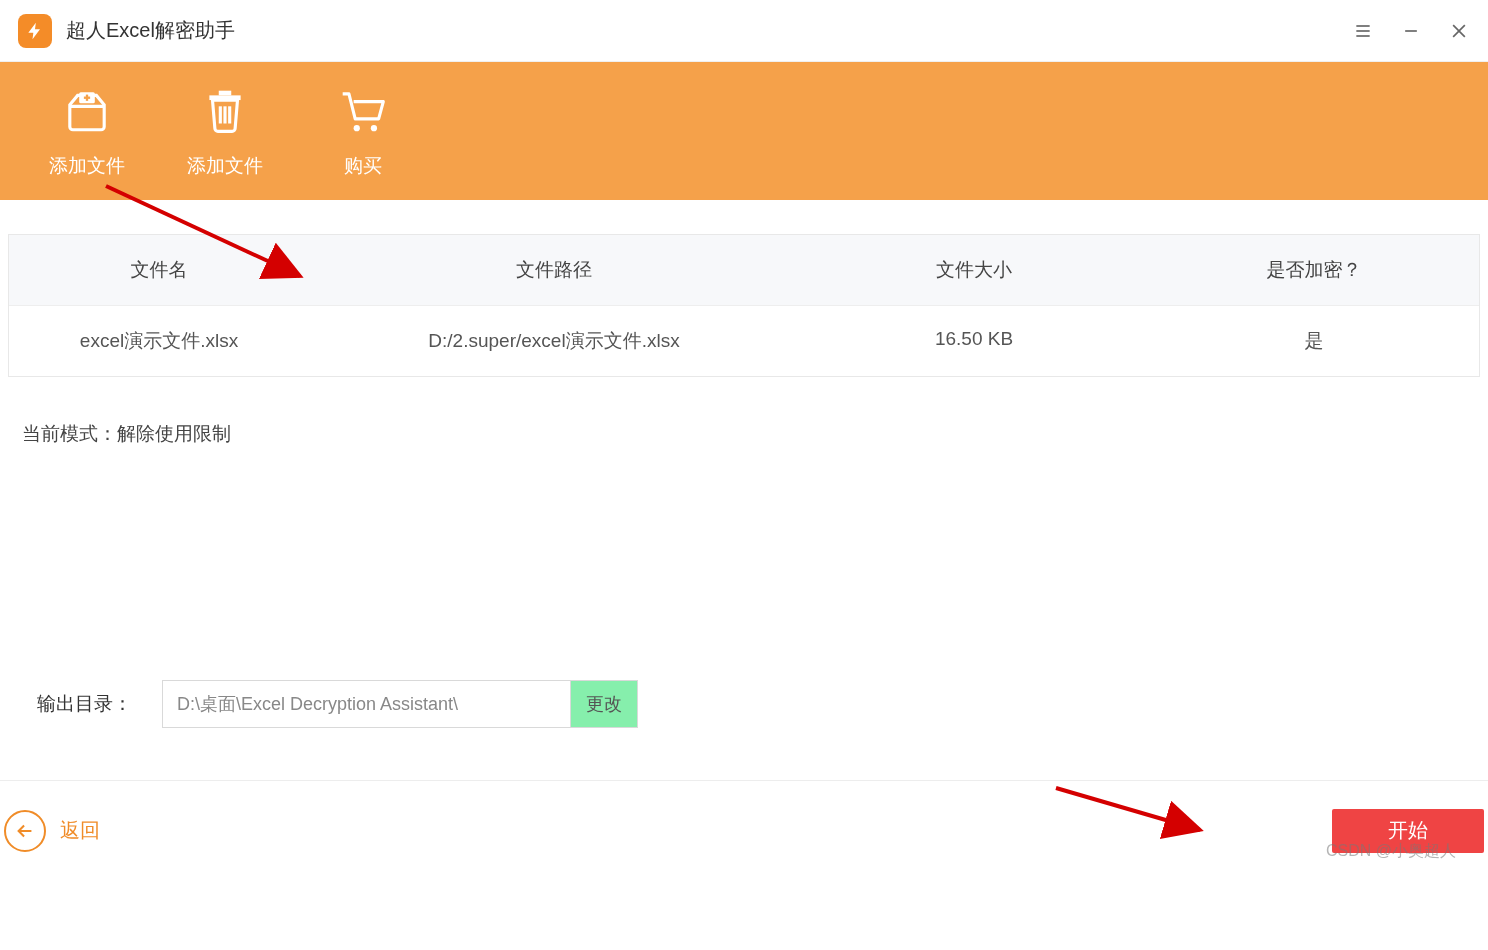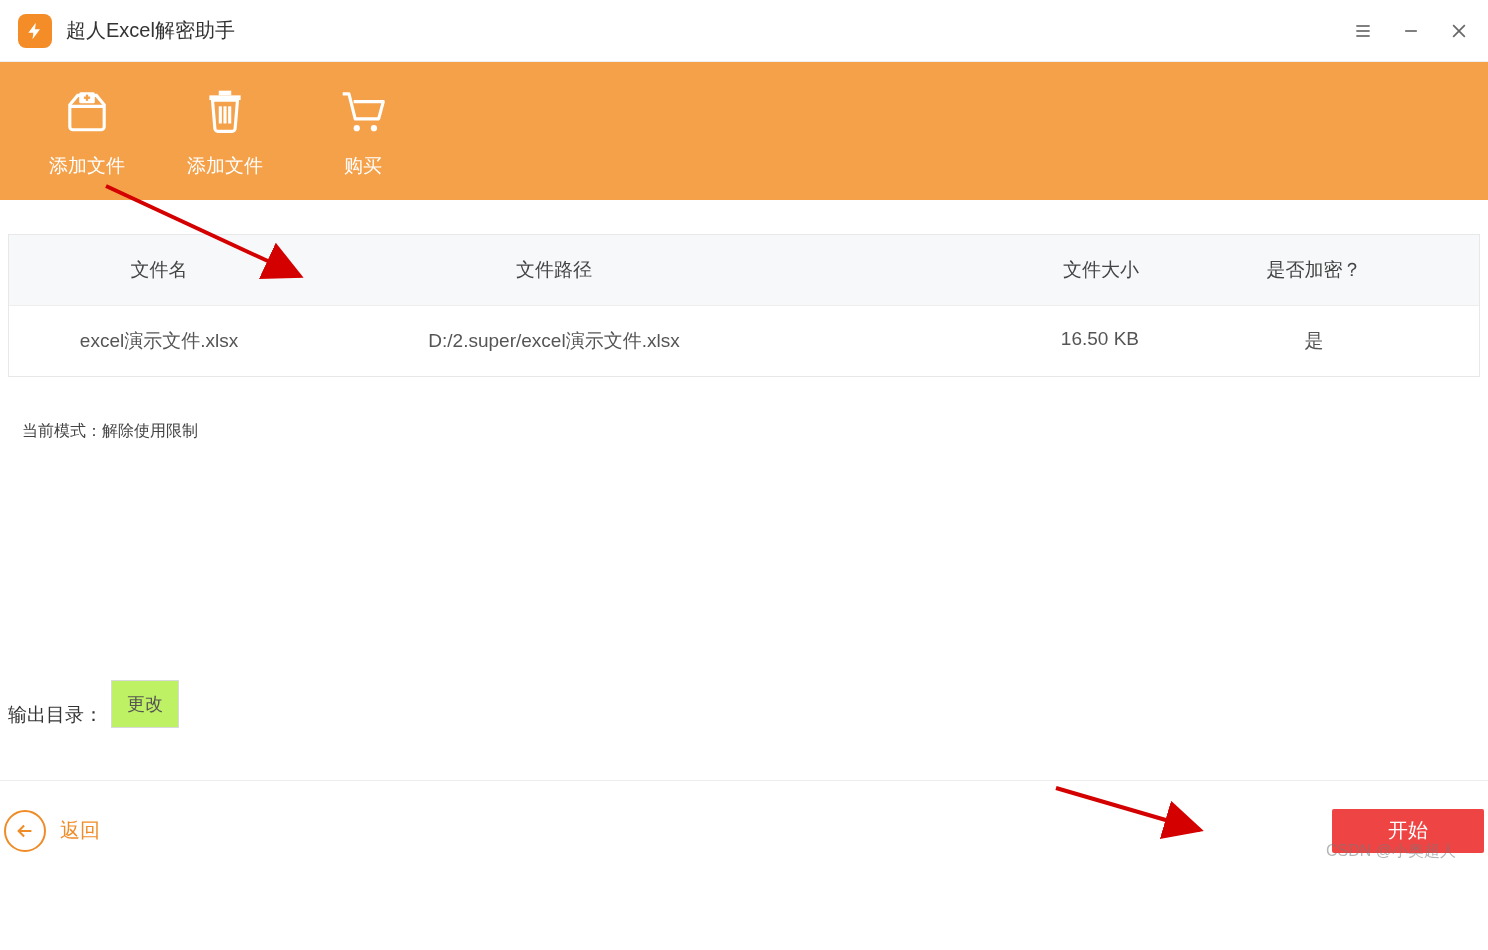--- a/index.html
+++ b/index.html
@@ -86,57 +86,57 @@
   .table-row:last-child { border-bottom: 0; }
   .th, .td {
     padding: 22px 10px;
     font-size: 19px;
     color: #555;
     text-align: center;
   }
   .th { color: #444; }
   .c1 { width: 300px; }
   .c2 { width: 490px; }
-  .c3 { width: 350px; text-align: right; }
+  .c3 { width: 350px; }
   .c4 { flex: 1; }
 
   .mode-line {
     margin: 44px 0 0 14px;
-    font-size: 16px;
+    font-size: 19px;
     color: #444;
   }
 
   
   .output-row {
     position: absolute;
-    left: 8px;
+    left: 37px;
     top: 680px;
     display: flex;
-    align-items: flex-end;
-    gap: 8px;
+    align-items: center;
+    gap: 30px;
   }
   .output-row .lbl { font-size: 19px; color: #333; }
   .out-field {
     display: flex;
   }
   .out-input {
     width: 408px;
     height: 48px;
     border: 1px solid #d9d9d9;
     border-right: 0;
     padding: 0 14px;
     font-size: 18px;
     color: #888;
     background: #fff;
   }
   .out-btn {
     width: 68px;
     height: 48px;
     border: 1px solid #d9d9d9;
-    background: #bef264;
+    background: #86efac;
     font-size: 18px;
     color: #555;
     cursor: pointer;
   }
 
   
   .footer {
     position: absolute;
     left: 0; right: 0;
     top: 780px;
@@ -277,20 +277,21 @@
   </div>
 
   <div class="mode-line">
     <span>当前模式：</span><span>解除使用限制</span>
   </div>
 </div>
 
 <div class="output-row">
   <div class="lbl">输出目录：</div>
   <div class="out-field">
+    <input class="out-input" type="text" value="D:\桌面\Excel Decryption Assistant\" style="">
     <button class="out-btn">更改</button>
   </div>
 </div>
 
 <div class="footer">
   <div class="back-btn">
     <div class="back-circle">
       <svg viewBox="0 0 24 24">
           <line x1="19" y1="12" x2="5" y2="12"></line>
           <polyline points="11 6 5 12 11 18"></polyline>

